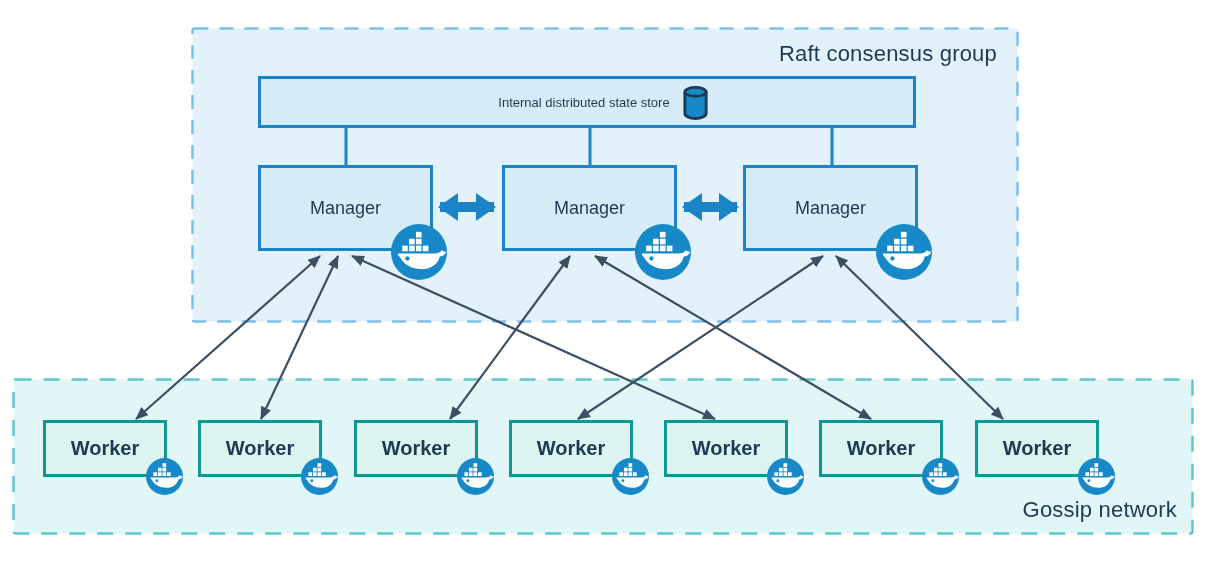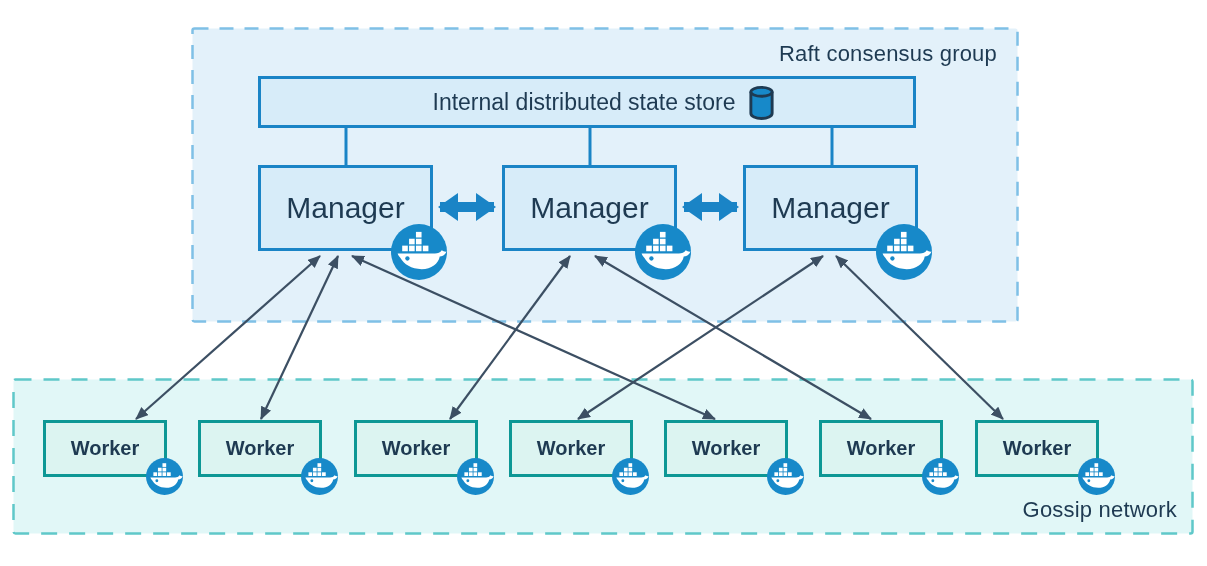--- a/index.html
+++ b/index.html
@@ -13,24 +13,24 @@
   .group-label{position:absolute; font-size:22px; letter-spacing:0.2px; color:var(--text-navy); white-space:nowrap;}
   #raft-label{top:41px; right:210px;}
   #gossip-label{top:497px; right:30px;}
   .node{
     position:absolute; box-sizing:border-box;
     display:flex; align-items:center; justify-content:center;
     white-space:nowrap;
   }
   .node.blue{background:var(--node-blue-fill); border:3px solid var(--strong-blue);}
   .node.worker{background:var(--worker-fill); border:3px solid var(--worker-border-teal);}
-  .node.manager span{font-size:30px;}
+  .node.manager span{font-size:18px;}
   .node.worker span{font-size:20px;font-weight:bold;}
   #store{left:258px; top:76px; width:658px; height:52px; gap:11px; padding-left:34px;}
-  #store span{font-size:23px;}
+  #store span{font-size:13px;}
   .badge{position:absolute; pointer-events:none;}
   #whale-defs{position:absolute; width:0; height:0; overflow:hidden;}
 </style>
 </head>
 <body>
 
 <div id="canvas">
 
   <svg id="whale-defs" aria-hidden="true">
     <defs>

